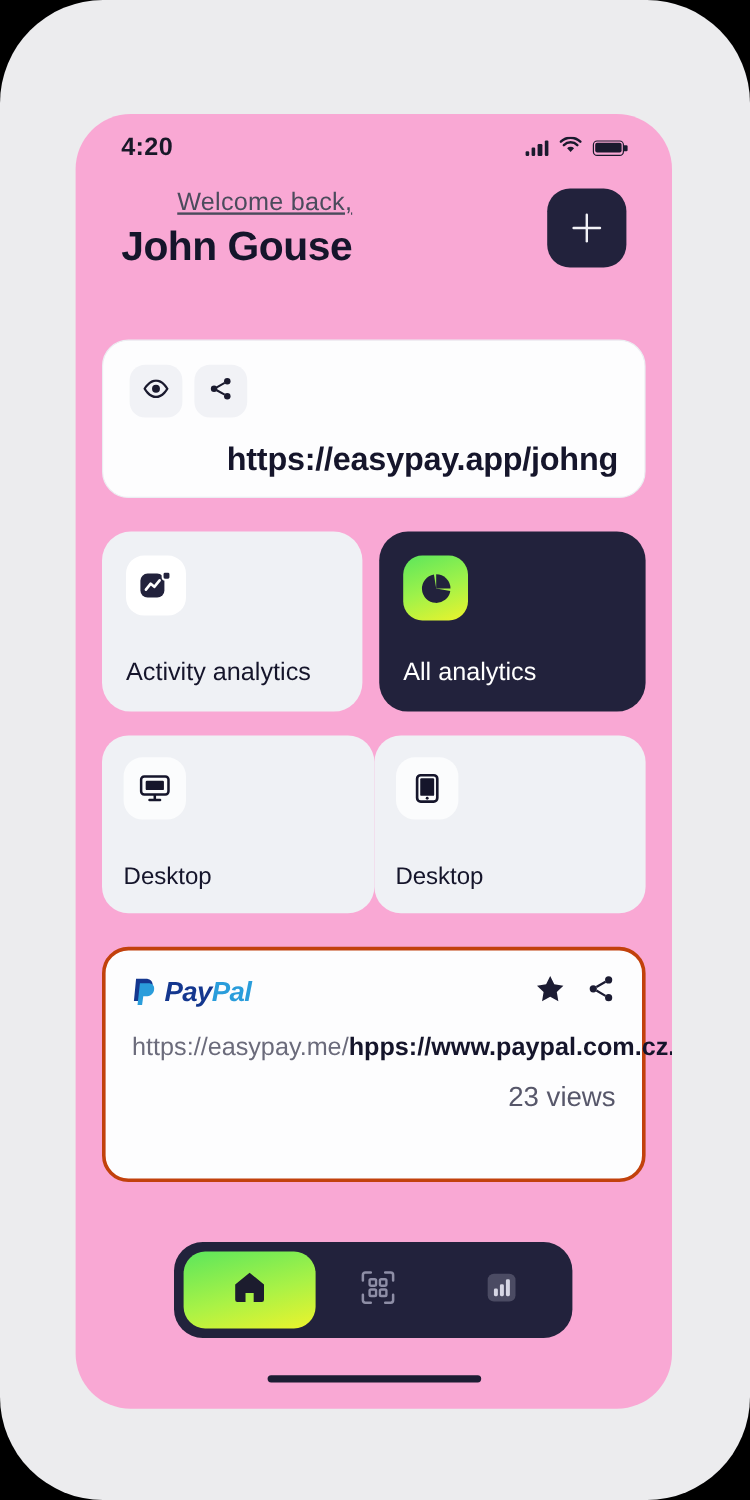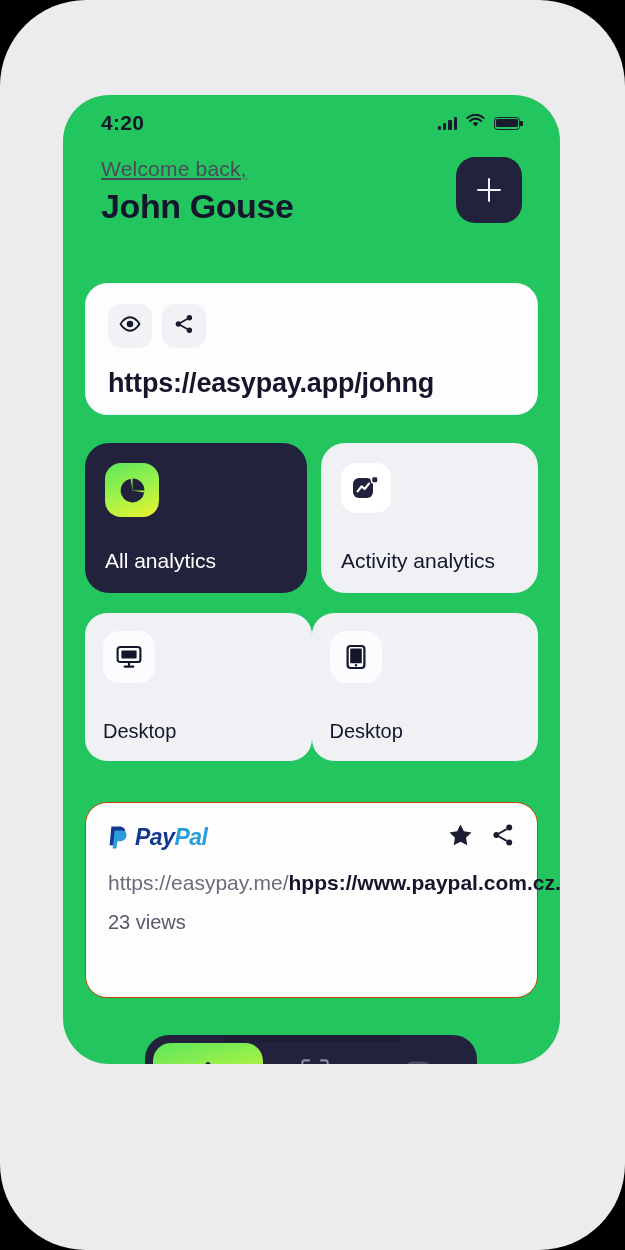--- a/index.html
+++ b/index.html
@@ -9,24 +9,25 @@
     font-family:"Liberation Sans", sans-serif;
     overflow:hidden;
   }
   
   #device-body {
     position:absolute; left:0; top:0; width:625px; height:1250px;
     background:#ececee;
     border-radius:86px;
   }
   #phone-screen {
-    position:absolute; left:63px; top:95px; width:497px; height:969px;
-    background:#22c55e;
+    position:absolute; left:63px; top:95px; width:497px; height:1079px;
+    background:#f9a8d4;
     border-radius:46px;
     overflow:hidden;
+    text-align:right;
   }
   
   #status-bar {
     position:absolute; left:0; top:0; width:497px; height:56px;
     display:flex; align-items:center; justify-content:space-between;
     padding:0 40px 0 38px;
   }
   #status-time {
     font-size:21px; font-weight:bold; color:#181828; letter-spacing:0.3px;
   }
@@ -126,34 +127,33 @@
     width:52px; height:52px; border-radius:16px; background:#fbfcfd;
     display:flex; align-items:center; justify-content:center;
   }
   .device-label {
     position:absolute; left:18px; bottom:18px; font-size:20px; color:#15152b;
   }
 
   
   #link-card {
     position:absolute; left:22px; top:694px; width:453px; height:196px;
-    background:#fdfdfe; border:1px solid #c2410c; border-radius:22px;
+    background:#fdfdfe; border:3px solid #c2410c; border-radius:22px;
     padding:20px 22px;
-    margin-top:13px;
   }
   #link-top { display:flex; align-items:center; justify-content:space-between; }
   #paypal-logo { display:flex; align-items:center; gap:6px; }
   #paypal-wordmark { font-size:23px; font-weight:bold; font-style:italic; letter-spacing:-0.5px; }
   #paypal-wordmark .pp-dark { color:#14378f; }
   #paypal-wordmark .pp-light { color:#2a9ddb; }
   #link-actions { display:flex; align-items:center; gap:18px; }
   #link-url { margin-top:18px; font-size:21px; line-height:1.35; color:#15152b; }
   #link-url .url-prefix { color:#6b6b7b; font-weight:normal; }
   #link-url .url-main { font-weight:bold; color:#15152b; }
-  #link-views { margin-top:14px; font-size:20px; color:#57576a; }
+  #link-views { margin-top:14px; font-size:23px; color:#57576a; }
 
   
   #bottom-nav {
     position:absolute; left:82px; top:940px; width:332px; height:80px;
     background:#22223c; border-radius:24px;
     display:flex; align-items:center; padding:8px;
   }
   #nav-home {
     width:110px; height:64px; border-radius:18px;
     background:linear-gradient(165deg,#5ce65c 0%,#a9f246 55%,#ecf32c 100%);
@@ -223,39 +223,39 @@
                 <path d="M13.2 5.1 L6.6 8.8 M6.6 11.2 L13.2 14.9" stroke="#1a1a2e" stroke-width="1.7"></path>
               </svg>
             </span>
           </div>
         </div>
       </div>
       <div id="profile-url">https://easypay.app/johng</div>
     </div>
 
     <div id="analytics-row">
+      <div id="activity-analytics-card">
+        <div class="ana-icon-white">
+          <svg width="30" height="30" viewBox="0 0 30 30">
+            <rect x="2" y="5" width="20" height="20" rx="6" fill="#22223c"></rect>
+            <path d="M6.6 18.4 L10.6 13.4 L13.6 16.0 L18.0 10.6" stroke="#ffffff" stroke-width="2.2" fill="none" stroke-linecap="round" stroke-linejoin="round"></path>
+            <rect x="20.5" y="3.5" width="6.5" height="6.5" rx="2" fill="#22223c" stroke="#ffffff" stroke-width="1.6"></rect>
+          </svg>
+        </div>
+        <div id="activity-analytics-label">Activity analytics</div>
+      </div>
       <div id="all-analytics-card">
         <div class="ana-icon-green">
           <svg width="27" height="27" viewBox="0 0 27 27">
             <path d="M13.5 13.5 V1.6 a11.9 11.9 0 0 1 11.9 11.9 Z" fill="#22223c"></path>
             <path d="M13.5 13.5 L25.4 13.5 A11.9 11.9 0 1 1 13.5 1.6 Z" fill="#22223c" opacity="0"></path>
             <path d="M11.6 1.75 A11.9 11.9 0 1 0 25.25 15.4 L13.5 13.5 Z" fill="#22223c"></path>
           </svg>
         </div>
         <div id="all-analytics-label">All analytics</div>
-      </div>
-      <div id="activity-analytics-card">
-        <div class="ana-icon-white">
-          <svg width="30" height="30" viewBox="0 0 30 30">
-            <rect x="2" y="5" width="20" height="20" rx="6" fill="#22223c"></rect>
-            <path d="M6.6 18.4 L10.6 13.4 L13.6 16.0 L18.0 10.6" stroke="#ffffff" stroke-width="2.2" fill="none" stroke-linecap="round" stroke-linejoin="round"></path>
-            <rect x="20.5" y="3.5" width="6.5" height="6.5" rx="2" fill="#22223c" stroke="#ffffff" stroke-width="1.6"></rect>
-          </svg>
-        </div>
-        <div id="activity-analytics-label">Activity analytics</div>
       </div>
     </div>
 
     <div id="devices-row">
       <div class="device-tile">
         <div class="device-icon-chip">
           <svg width="26" height="24" viewBox="0 0 26 24">
             <rect x="1.6" y="2" width="22.8" height="15" rx="2.6" fill="none" stroke="#15152b" stroke-width="2.1"></rect>
             <rect x="5.4" y="5.6" width="15.2" height="7.8" rx="1" fill="#15152b"></rect>
             <path d="M13 17 V21" stroke="#15152b" stroke-width="2.1"></path>

